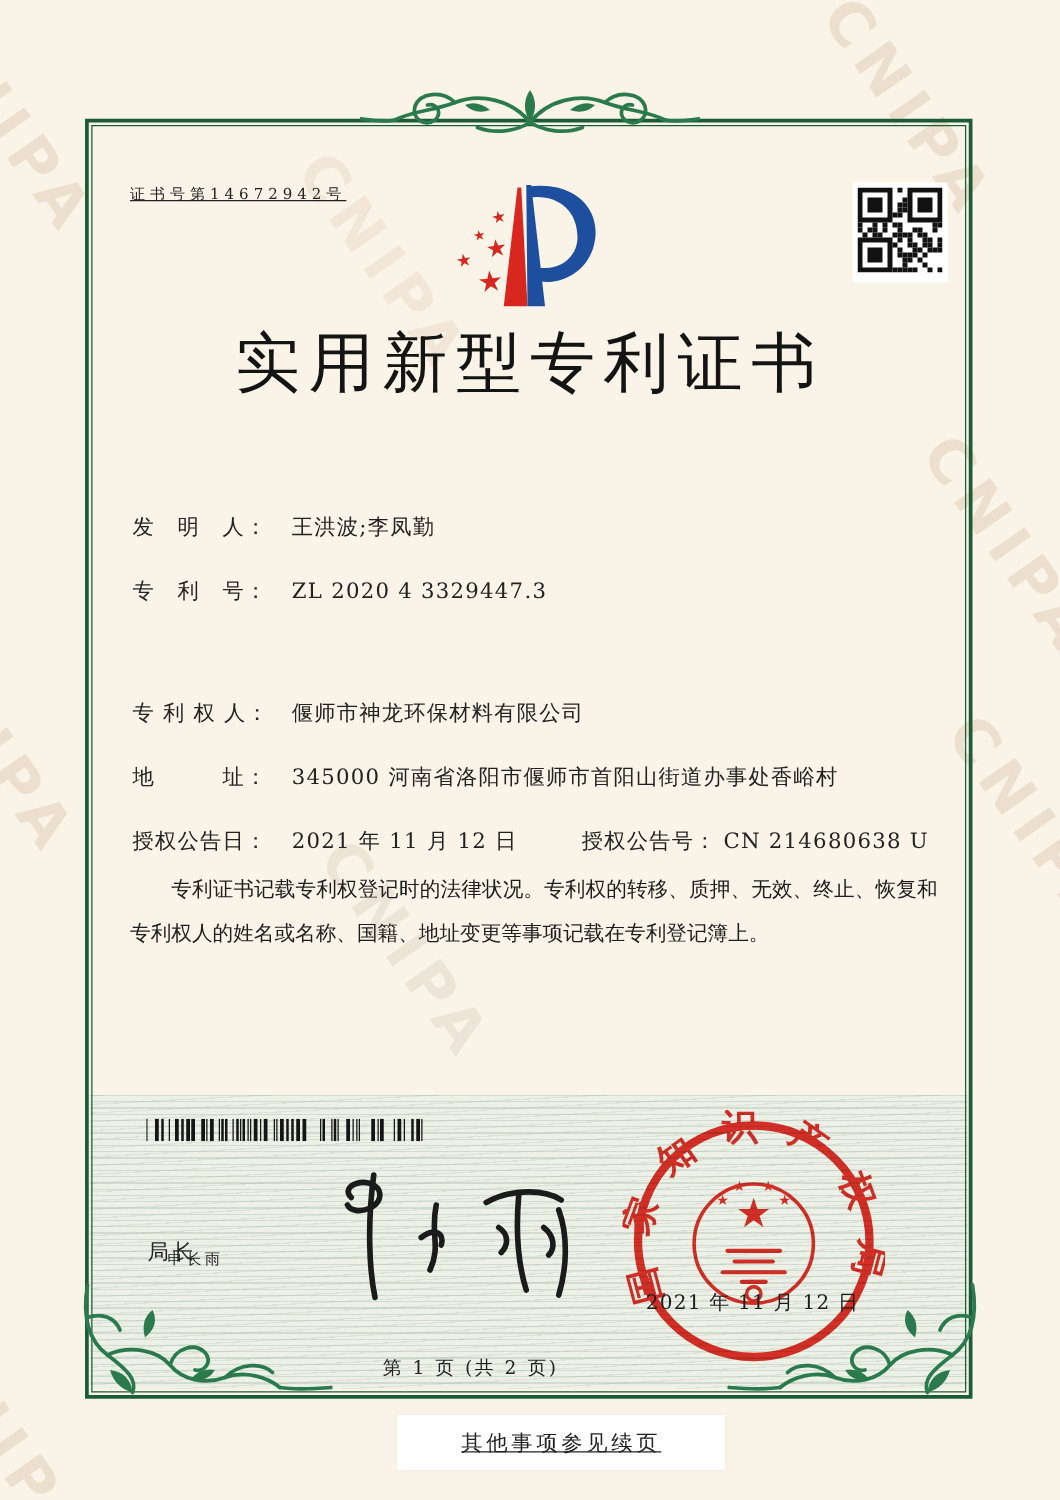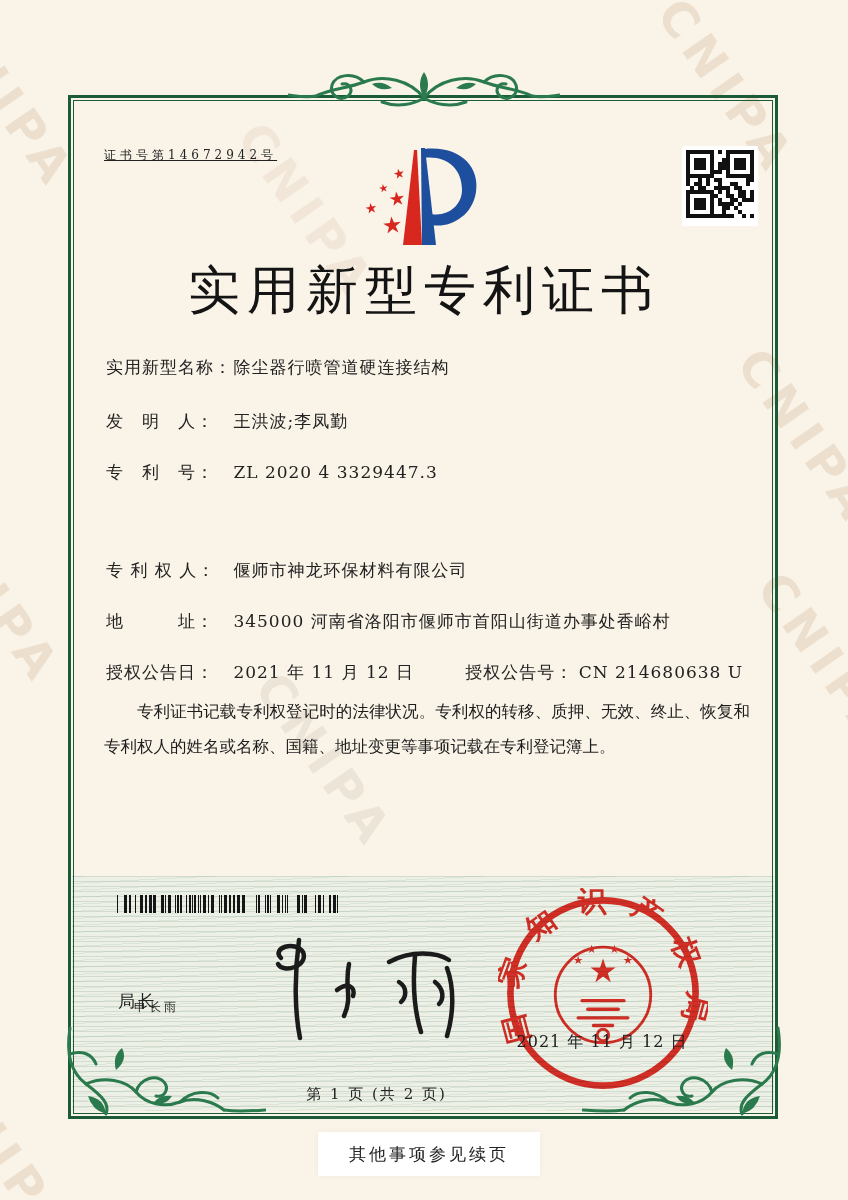--- a/index.html
+++ b/index.html
@@ -50,24 +50,25 @@
     text-align:justify;color:#1d1d1d;
   }
   .body-text p{margin:0;text-indent:2em;}
   .sig-title{left:118px;top:990px;font-size:17px;letter-spacing:3px;z-index:5;}
   .sig-name{left:134px;top:999px;font-size:12px;letter-spacing:3px;z-index:5;}
   .page-foot{
     left:72px;top:1085px;width:609px;text-align:center;font-size:15px;
     letter-spacing:2px;z-index:5;
   }
   .cont-box{
-    left:318px;top:1132px;width:222px;height:44px;background:#ffffff;
+    left:318px;top:1132px;width:262px;height:44px;background:#ffffff;
     display:flex;align-items:center;justify-content:center;
     font-size:17px;letter-spacing:3px;z-index:4;
     box-shadow:0 0 6px rgba(0,0,0,0.04);
+    text-decoration:underline;
   }
   .seal-wrap{left:498px;top:888px;z-index:6;mix-blend-mode:multiply;opacity:.94;}
   .seal-date{
     left:511px;top:1032px;width:182px;text-align:center;font-size:16px;
     letter-spacing:1px;color:#1c1c1c;z-index:7;
   }
   .qr-wrap{left:682px;top:146px;background:#fff;padding:4px;z-index:4;}
   .sig-script{left:243px;top:922px;z-index:5;}
   .barcode{left:117px;top:895px;z-index:5;}
   .logo{left:360px;top:145px;z-index:4;}
@@ -241,24 +242,20 @@
           <rect x="40" y="64" width="4" height="4"></rect>
           <rect x="44" y="64" width="4" height="4"></rect>
           <rect x="56" y="64" width="4" height="4"></rect>
           <rect x="64" y="64" width="4" height="4"></rect>
         </g>
     </svg>
   </div>
 
   <div class="content title">实用新型专利证书</div>
 
-  <div class="content field-row" style="top:356px">
-    <span class="field-label">实用新型名称：</span>
-    <span class="field-value">除尘器行喷管道硬连接结构</span>
-  </div>
   <div class="content field-row" style="top:410px">
     <span class="field-label">发　明　人：</span>
     <span class="field-value">王洪波;李凤勤</span>
   </div>
   <div class="content field-row" style="top:461px">
     <span class="field-label">专　利　号：</span>
     <span class="field-value">ZL 2020 4 3329447.3</span>
   </div>
   <div class="content field-row" style="top:559px">
     <span class="field-label">专 利 权 人：</span>

